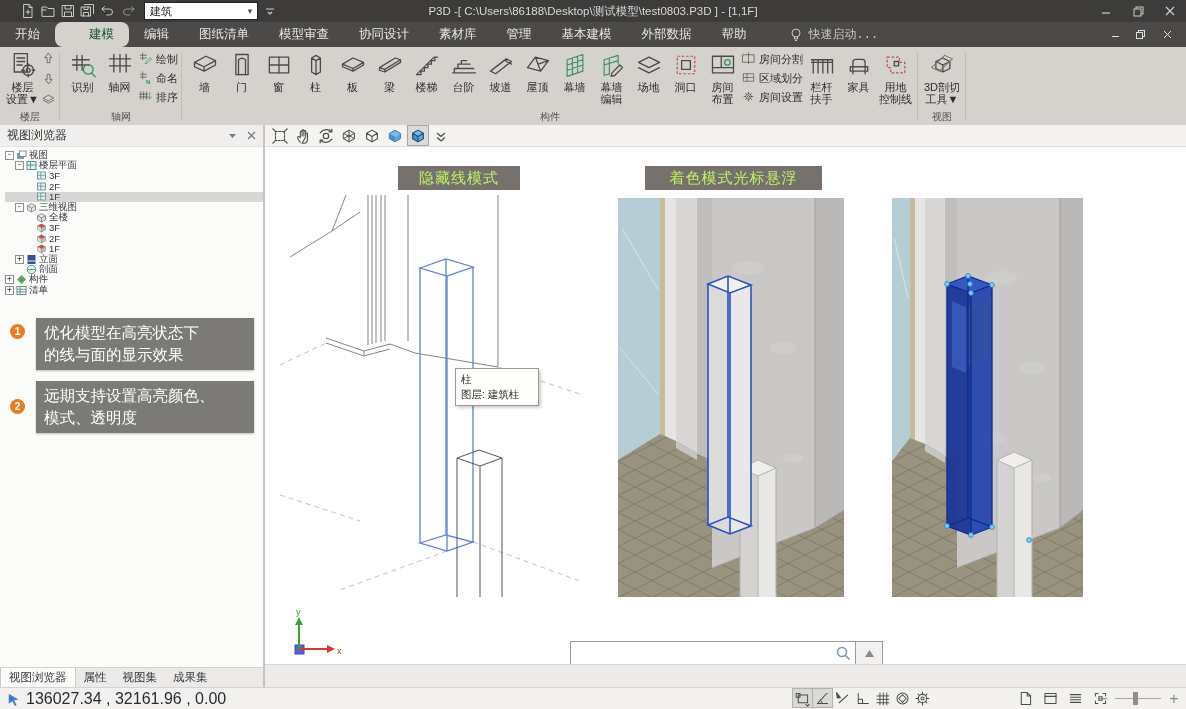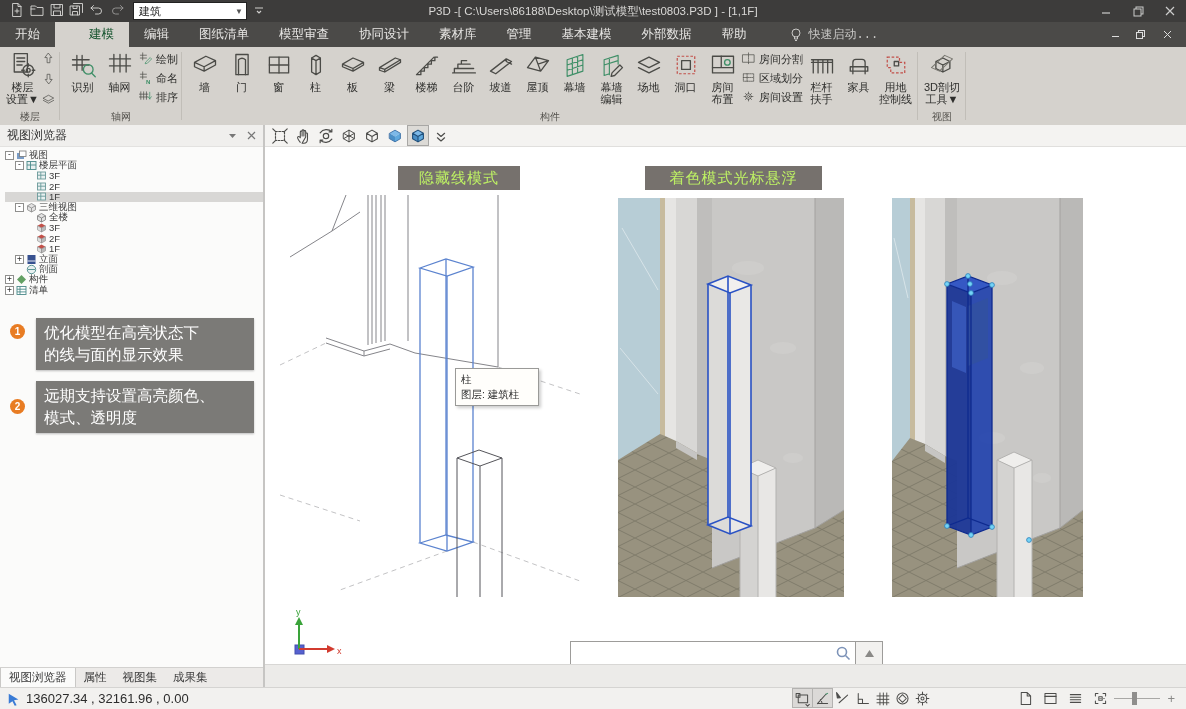--- a/index.html
+++ b/index.html
@@ -1,30 +1,30 @@
 <!DOCTYPE html>
 <html><head>
 <meta charset="utf-8">
 <style>
   html,body{margin:0;padding:0;background:#888;}
   .app{position:relative;width:1186px;height:709px;background:#fff;overflow:hidden;
        font-family:"Liberation Sans","DejaVu Sans",sans-serif;-webkit-font-smoothing:antialiased;}
   
   .titlebar{position:absolute;left:0;top:0;right:0;height:22px;background:#3d3c3b;display:flex;align-items:center;color:#e6e5e3;}
-  .qat{display:flex;align-items:flex-start;gap:4px;padding-left:9px;z-index:2;}
+  .qat{display:flex;align-items:center;gap:4px;padding-left:20px;z-index:2;}
   .qat .qi{display:flex;align-items:center;justify-content:center;width:16px;height:16px;}
   .combo{background:#fff;color:#1d1d1d;width:104px;height:16px;font-size:11px;display:flex;align-items:center;
          justify-content:space-between;padding:0 3px 0 5px;margin-left:4px;border:1px solid #222;}
   .combo .dd{font-size:8px;color:#555;}
   .tb-title{position:absolute;left:0;right:0;top:0;height:22px;line-height:22px;text-align:center;font-size:11.5px;color:#d9d8d6;pointer-events:none;}
   .win-btns{margin-left:auto;display:flex;z-index:2;}
   .win-btn{width:32px;height:22px;display:flex;align-items:center;justify-content:center;}
   
   .tabrow{position:absolute;left:0;top:22px;right:0;height:25px;background:#4b4a48;display:flex;align-items:stretch;color:#e8e7e5;font-size:12.5px;}
-  .rtab{padding:0 15px;line-height:25px;cursor:default;}
+  .rtab{padding:0 15px;line-height:25px;cursor:default;border-radius:8px;}
   .rtab.active{background:#d5d2cd;color:#14532d;padding-left:34px;}
   .quick-launch{display:flex;align-items:center;gap:7px;margin-left:28px;color:#c9c8c6;font-size:12px;font-family:Liberation Mono, monospace;}
   .doc-btns{margin-left:auto;display:flex;align-items:center;gap:4px;padding-right:8px;}
   .doc-btn{width:22px;height:20px;display:flex;align-items:center;justify-content:center;}
   
   .ribbon{position:absolute;left:0;top:47px;right:0;height:78px;background:#d5d2cd;border-bottom:1px solid #b9b6b1;display:flex;}
   .rib-group{display:flex;flex-direction:column;position:relative;padding:2px 4px 0 4px;}
   .rib-group:after{content:"";position:absolute;right:0;top:5px;bottom:5px;width:1px;background:#c1beb8;}
   .rib-items{display:flex;align-items:flex-start;flex:1;}
   .rib-label{text-align:center;font-size:10px;color:#56544f;height:15px;line-height:14px;}
@@ -58,21 +58,21 @@
   .caption{position:absolute;top:41px;height:24px;background:#76716d;color:#bef264;font-size:15px;letter-spacing:1px;display:flex;align-items:center;justify-content:center;}
   .view-svg{position:absolute;}
   .tooltip{position:absolute;left:190px;top:243px;width:72px;background:#fffefb;border:1px solid #9a9a98;box-shadow:2px 2px 3px rgba(0,0,0,.2);font-size:10.5px;color:#333;padding:3px 5px;line-height:15px;z-index:3;}
   .searchbar{position:absolute;left:305px;top:516px;display:flex;align-items:stretch;height:24px;}
   .search-input{width:284px;border:1px solid #9d9c9a;background:#fff;position:relative;display:flex;align-items:center;}
   .search-input input{border:none;outline:none;width:256px;height:100%;font-size:12px;padding:0 4px;font-family:inherit;}
   .search-mag{position:absolute;right:3px;top:3px;}
   .search-up{width:26px;border:1px solid #9d9c9a;border-left:none;background:#f2f1ef;display:flex;align-items:center;justify-content:center;}
   .cv-strip{position:absolute;left:0;right:0;bottom:0;height:23px;background:#ecebe9;border-top:1px solid #d8d7d5;}
   
-  .statusbar{position:absolute;left:0;bottom:0;right:0;height:21px;background:#f2f1ef;border-top:1px solid #d5d4d2;font-size:13px;color:#2c2c2c;}
+  .statusbar{position:absolute;left:0;bottom:0;right:0;height:21px;background:#f2f1ef;border-top:1px solid #d5d4d2;font-size:16px;color:#2c2c2c;}
   .sb-coords{position:absolute;left:7px;top:0;height:21px;display:flex;align-items:center;gap:5px;}
   .sb-snaps{position:absolute;left:793px;top:1px;display:flex;align-items:center;gap:1px;}
   .sb-ic{width:19px;height:18px;display:flex;align-items:center;justify-content:center;}
   .sb-ic.toggled{background:#dbd9d7;outline:1px solid #b3b2b0;}
   .sb-views{position:absolute;left:1016px;top:1px;display:flex;align-items:center;gap:6px;}
   .sb-zoom{position:absolute;left:1098px;top:0;height:21px;display:flex;align-items:center;gap:8px;color:#8a8a88;}
   .zoom-track{width:46px;height:1px;background:#a9a8a6;position:relative;}
   .zoom-handle{position:absolute;left:18px;top:-6px;width:5px;height:13px;background:#8f8e8c;}
 </style>
 </head>

